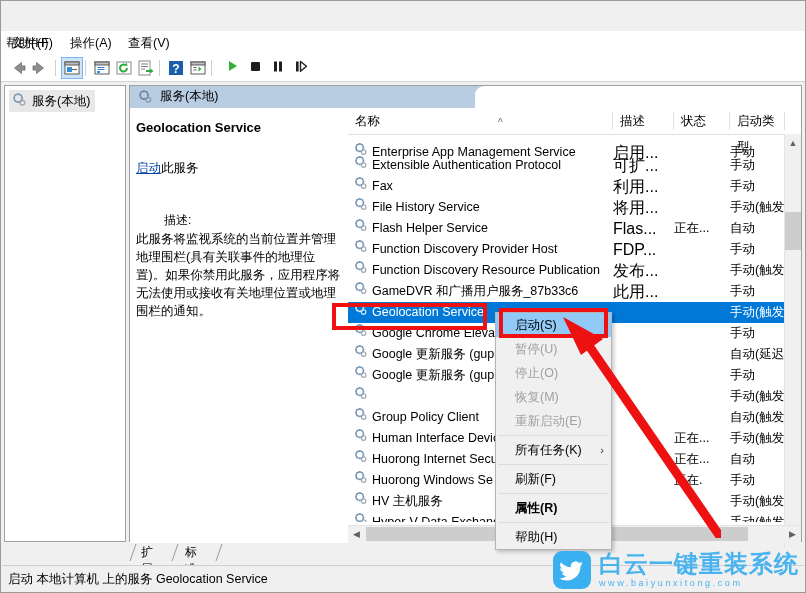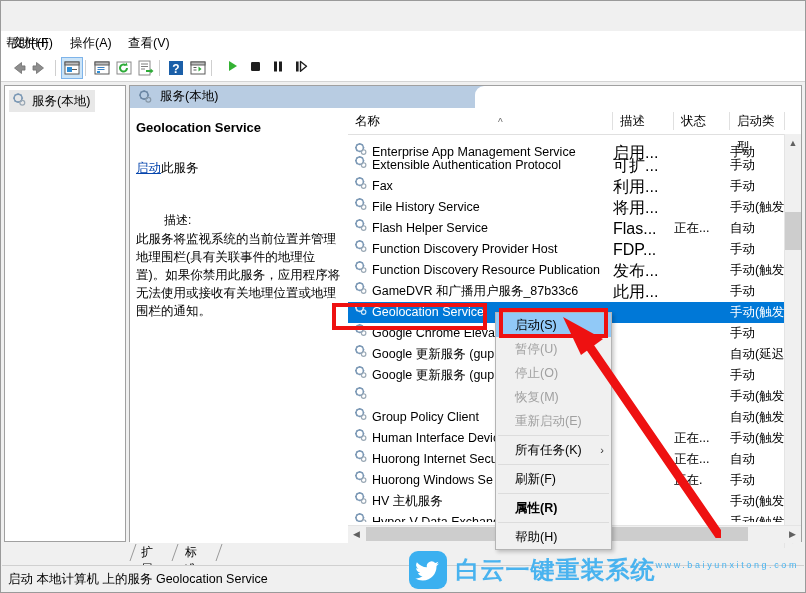--- a/index.html
+++ b/index.html
@@ -97,21 +97,21 @@
   .mi .arrow{position:absolute;right:7px;top:0;line-height:24px;font-size:11px;color:#333;}
   .msep{height:1px;background:#dcdcdc;margin:2px 2px;}
 
   
   .redbox{position:absolute;border:4px solid #ee1111;box-sizing:border-box;z-index:60;pointer-events:none;}
   .redarrow{position:absolute;z-index:61;pointer-events:none;}
 
   
   .watermark{position:absolute;right:6px;bottom:3px;height:38px;display:flex;align-items:center;gap:8px;z-index:70;}
   .wm-badge{width:38px;height:38px;border-radius:9px;background:#3bb0f0;position:relative;flex:0 0 38px;}
-  .wm-text{display:flex;flex-direction:row;line-height:1;}
+  .wm-text{display:flex;flex-direction:column;line-height:1;}
   .wm-main{font-size:24px;font-weight:bold;color:#49b3ef;letter-spacing:1px;}
   .wm-sub{font-size:9px;color:#49b3ef;letter-spacing:2.6px;margin-top:3px;}
 </style>
 </head>
 <body>
 
 <div id="app">
 
 
   <div class="menubar">

